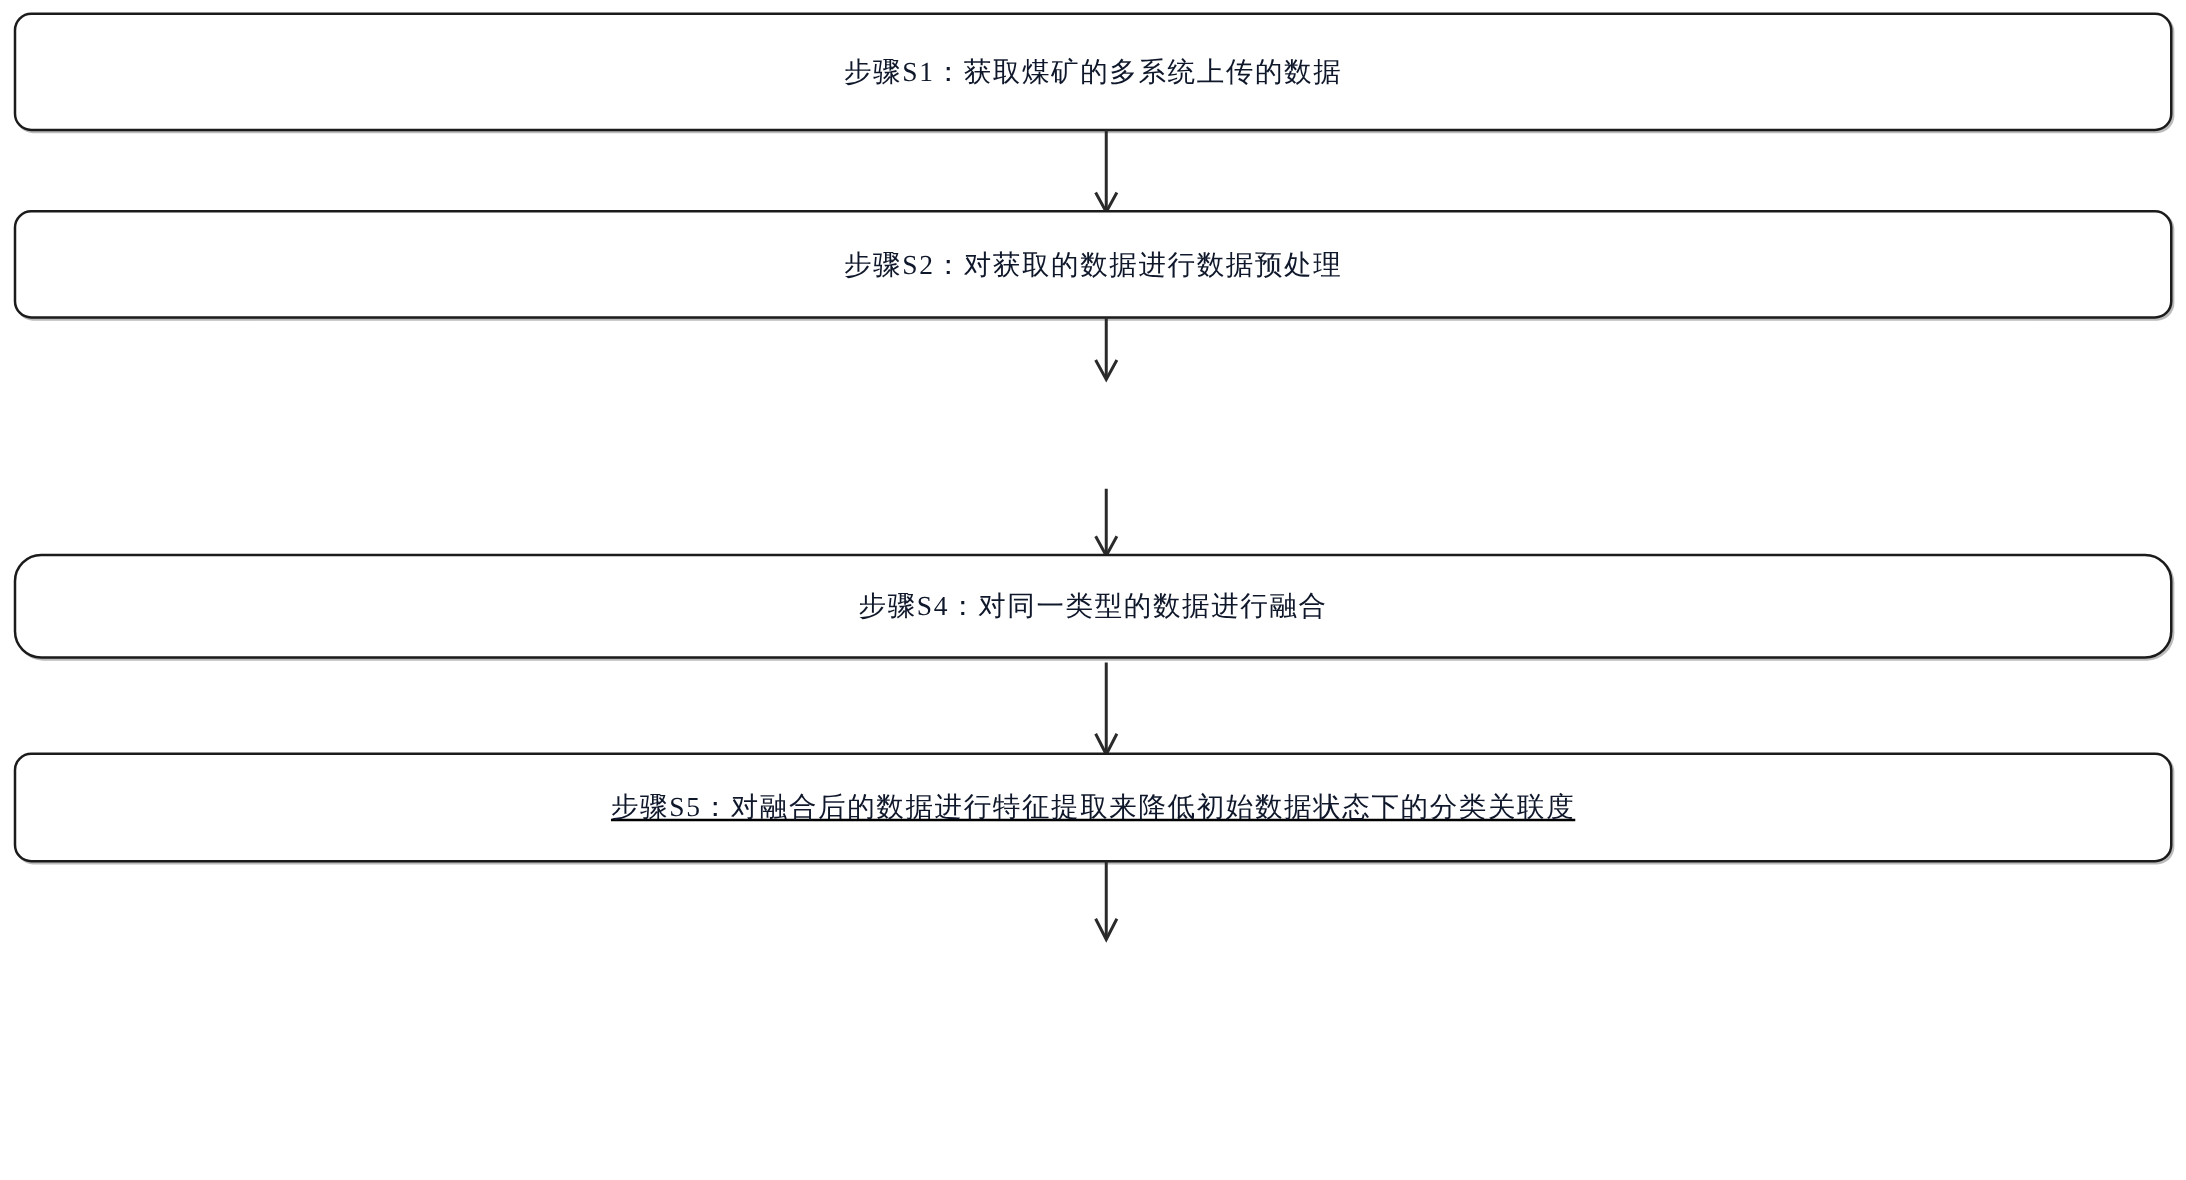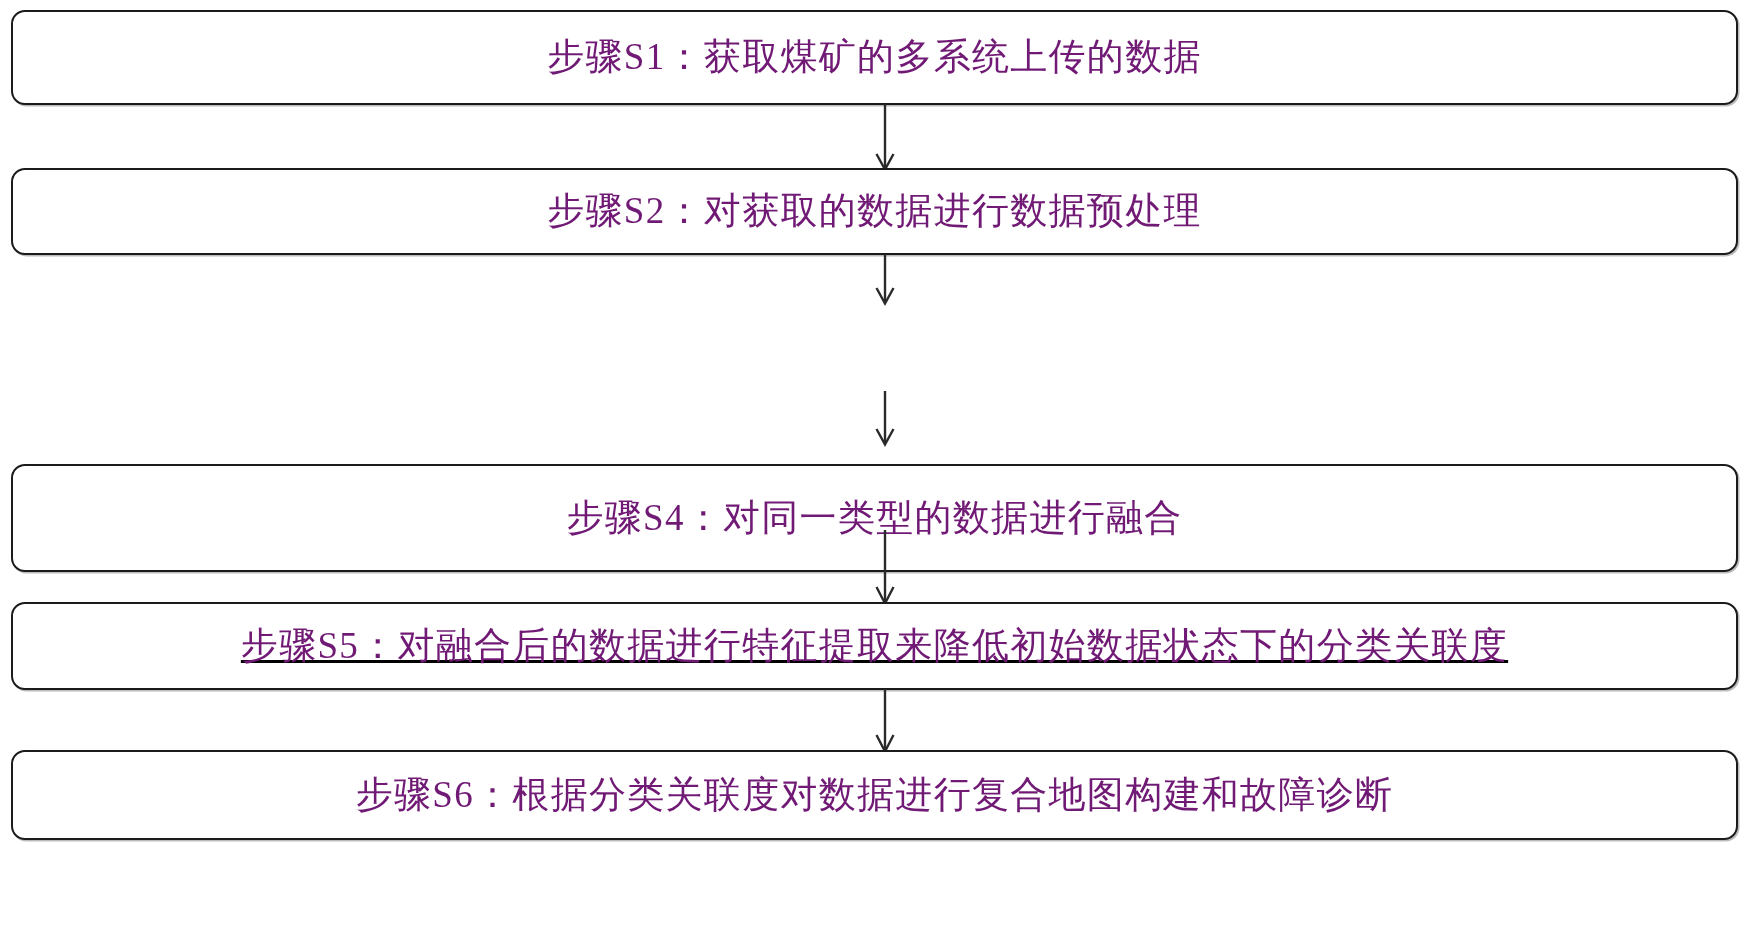--- a/index.html
+++ b/index.html
@@ -32,34 +32,34 @@
     border-radius: 14px;
     background: #ffffff;
     display: flex;
     align-items: center;
     justify-content: center;
     box-shadow: 1.5px 1.5px 0 0 rgba(30,30,30,0.30);
   }
 
   .step-label {
     font-family: "Liberation Serif", "DejaVu Serif", serif;
-    font-size: 37px;
+    font-size: 22px;
     line-height: 1.15;
-    color: #701a75;
+    color: #0f172a;
     letter-spacing: 1.3px;
     white-space: nowrap;
     text-align: center;
     font-weight: 400;
   }
 
   
   .box-1 { top: 10px;  height: 95px; }
   .box-2 { top: 168px; height: 87px; justify-content: center; }
   .box-3 { top: 302px; height: 90px; }
-  .box-4 { top: 464px; height: 108px; }
+  .box-4 { top: 443px; height: 84px; border-radius: 22px; }
   .box-5 { top: 602px; height: 88px; text-decoration: underline; }
   .box-6 { top: 750px; height: 90px; }
 
   
   .connector {
     position: absolute;
     left: 872px;
     width: 26px;
   }
   .connector svg {
@@ -125,17 +125,14 @@
     <span class="step-label">步骤S5：对融合后的数据进行特征提取来降低初始数据状态下的分类关联度</span>
   </div>
 
   <div class="connector conn-5">
     <svg width="26" height="63" viewBox="0 0 26 63" xmlns="http://www.w3.org/2000/svg" aria-hidden="true">
       <line class="arrow-line" x1="13" y1="0" x2="13" y2="61"></line>
       <polyline class="arrow-head" points="4.5,46 13,62.5 21.5,46"></polyline>
     </svg>
   </div>
 
-  <div class="step-box box-6">
-    <span class="step-label">步骤S6：根据分类关联度对数据进行复合地图构建和故障诊断</span>
-  </div>
 
 </div>
 
 </body></html>

